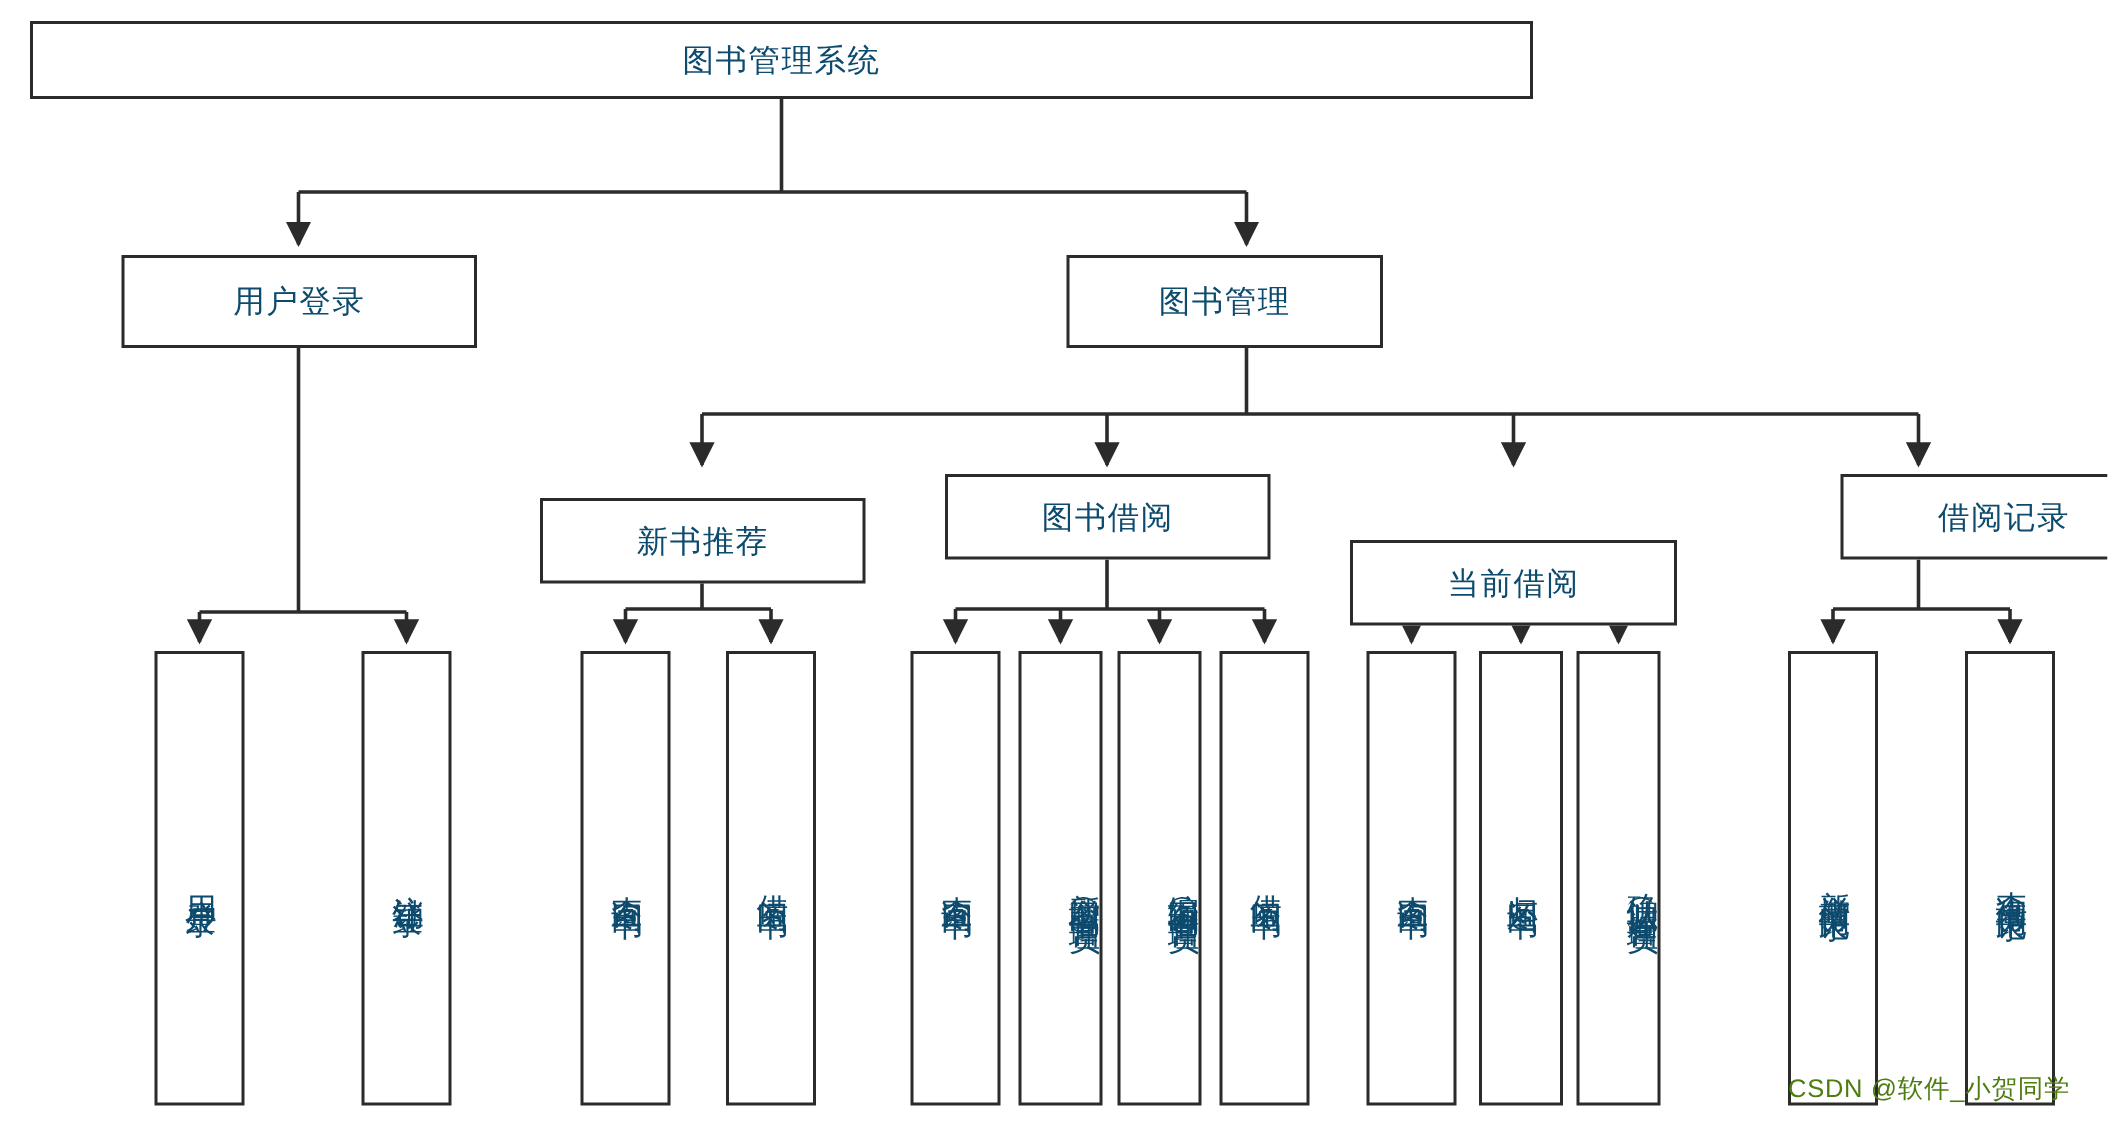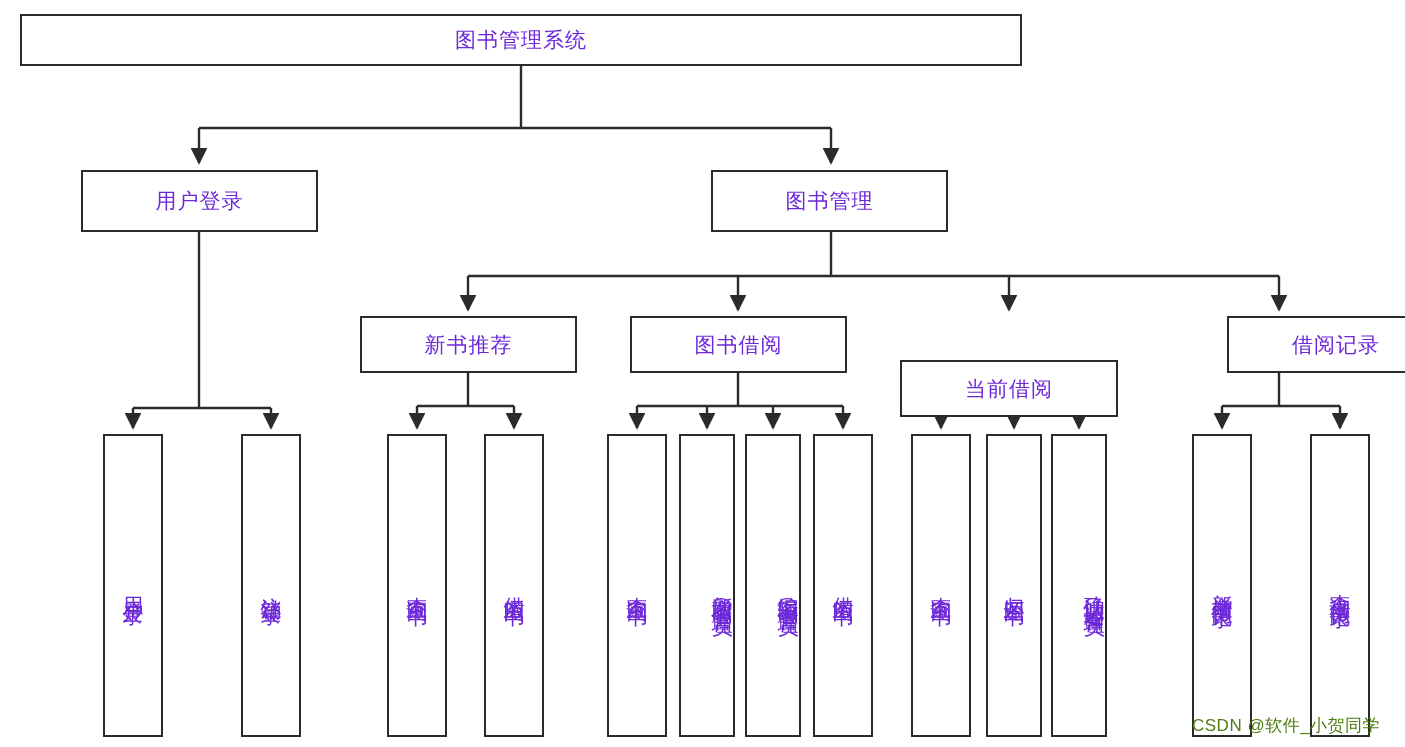--- a/index.html
+++ b/index.html
@@ -1,20 +1,20 @@
 <!DOCTYPE html>
 <html><head>
 <meta charset="utf-8">
 <style>
   html,body{margin:0;padding:0;background:#fff;}
   body{width:1405px;height:747px;font-family:"Liberation Sans","DejaVu Sans",sans-serif;}
   #stage{position:relative;width:1405px;height:747px;overflow:hidden;background:#ffffff;}
   svg.wires{position:absolute;left:0;top:0;width:1405px;height:747px;pointer-events:none;}
   .node{position:absolute;box-sizing:border-box;border:2px solid #2b2b2b;background:#ffffff;
-        display:flex;align-items:center;justify-content:center;text-align:center;color:#6d28d9;}
+        display:flex;align-items:center;justify-content:center;text-align:center;color:#0c4a6e;}
   .node.h{font-size:21px;letter-spacing:1px;}
   .node.v{writing-mode:vertical-rl;text-orientation:upright;font-size:21px;letter-spacing:3px;
           align-items:flex-start;justify-content:center;padding-top:14px;line-height:1.05;}
   .node.v.mid{align-items:center;padding-top:0;}
   .watermark{position:absolute;font-size:17px;color:#4d7c0f;letter-spacing:0.5px;white-space:nowrap;}
 </style>
 </head>
 <body>
 
 <div id="stage">
@@ -65,23 +65,23 @@
       <path d="M 1279 373 L 1279 406"></path>
       <path d="M 1222 406 L 1340 406"></path>
       <path d="M 1222 406 L 1222 428" marker-end="url(#arw)"></path>
       <path d="M 1340 406 L 1340 428" marker-end="url(#arw)"></path>
     </g>
   </svg>
 
   <div class="node h" style="left: 20px; top: 14px; width: 1002px; height: 52px;">图书管理系统</div>
 
   <div class="node h" style="left: 81px; top: 170px; width: 237px; height: 62px;">用户登录</div>
-  <div class="node h" style="left: 711px; top: 170px; width: 237px; height: 62px;">图书管理</div>
+  <div class="node h" style="left: 711px; top: 170px; width: 211px; height: 62px;">图书管理</div>
 
-  <div class="node h" style="left: 360px; top: 316px; width: 217px; height: 57px;">新书推荐</div>
+  <div class="node h" style="left: 360px; top: 332px; width: 217px; height: 57px;">新书推荐</div>
   <div class="node h" style="left: 630px; top: 316px; width: 217px; height: 57px;">图书借阅</div>
   <div class="node h" style="left: 900px; top: 316px; width: 218px; height: 57px; margin-top: 44px;">当前借阅</div>
   <div class="node h" style="left: 1227px; top: 316px; width: 218px; height: 57px;">借阅记录</div>
 
   <div class="node v mid" style="left: 103px; top: 434px; width: 60px; height: 303px;">用户登录</div>
   <div class="node v mid" style="left: 241px; top: 434px; width: 60px; height: 303px;">注销登录</div>
   <div class="node v mid" style="left: 387px; top: 434px; width: 60px; height: 303px;">查询图书</div>
   <div class="node v mid" style="left: 484px; top: 434px; width: 60px; height: 303px;">借阅图书</div>
   <div class="node v mid" style="left: 607px; top: 434px; width: 60px; height: 303px;">查询图书</div>
   <div class="node v" style="left: 679px; top: 434px; width: 56px; height: 303px;">新增图书（管理员）</div>

